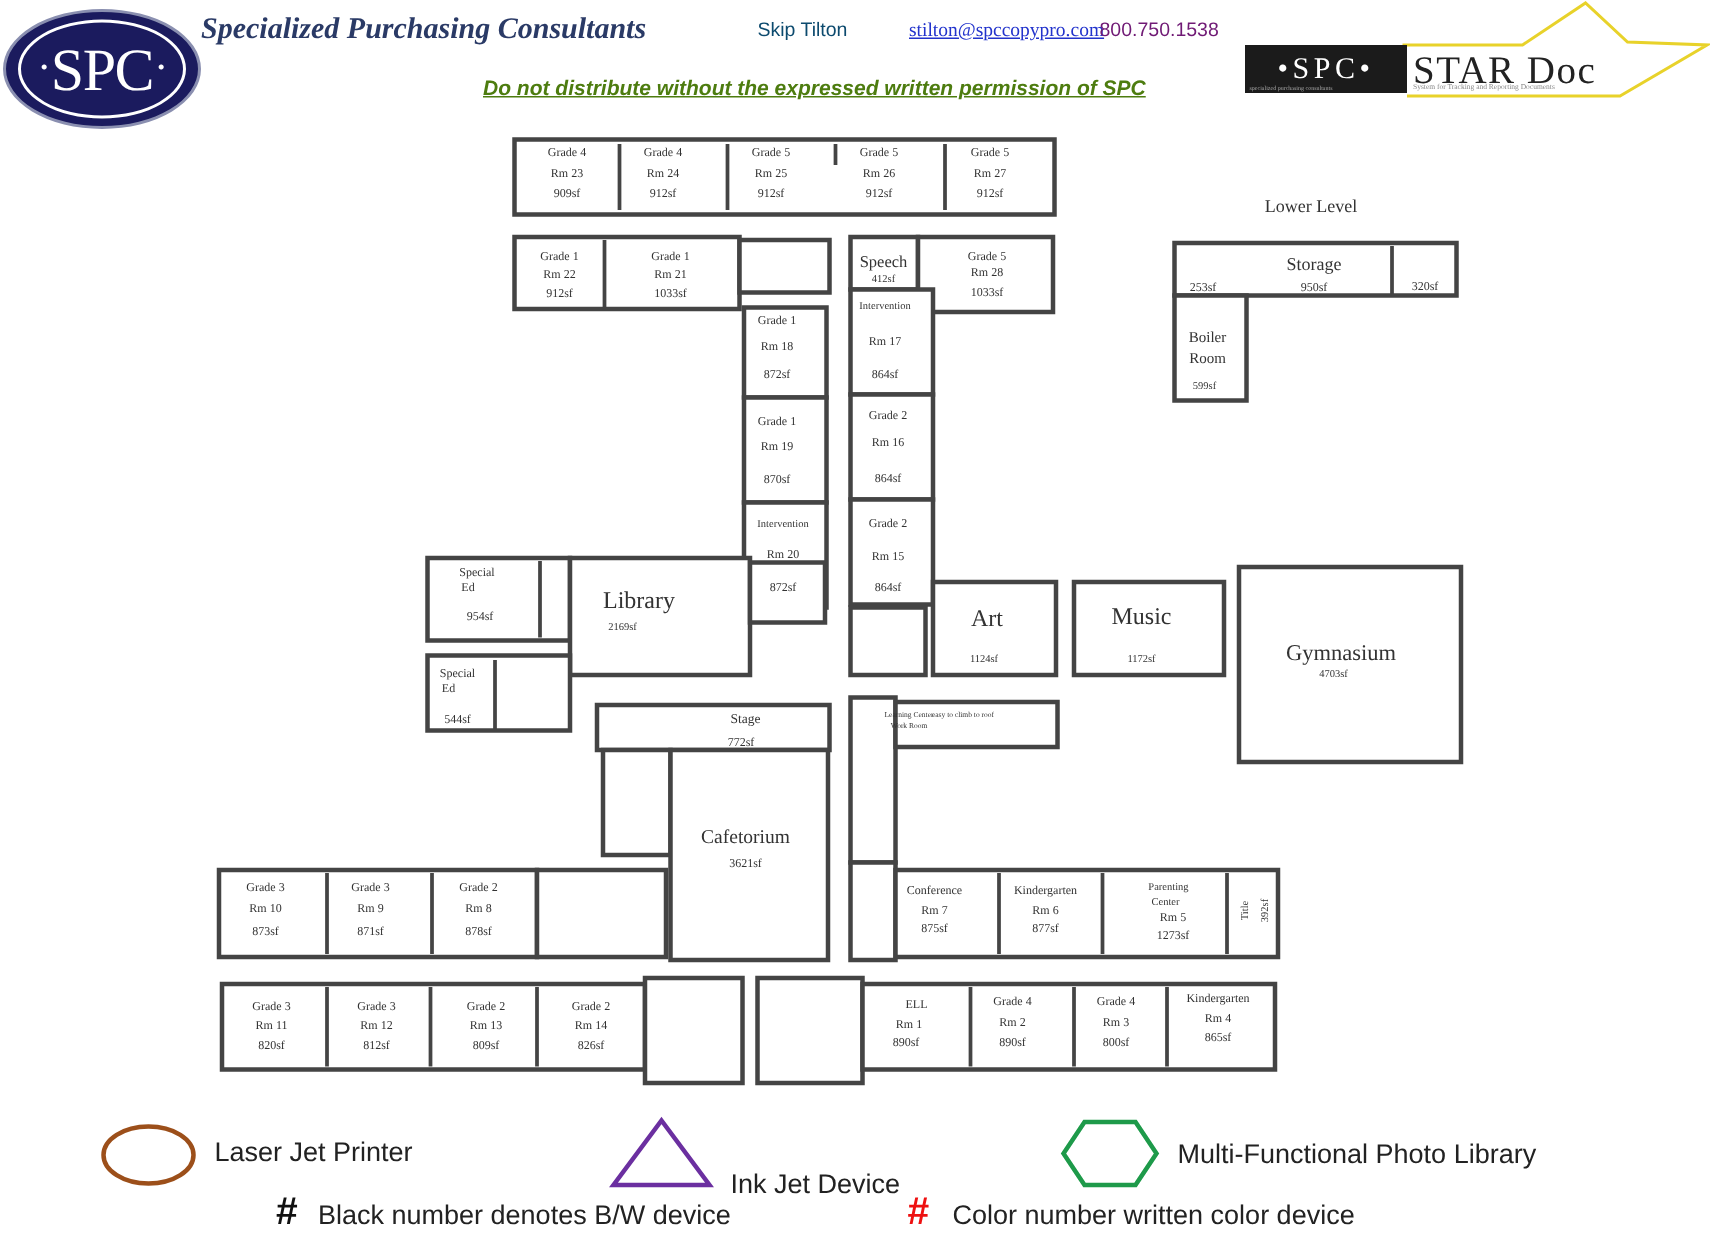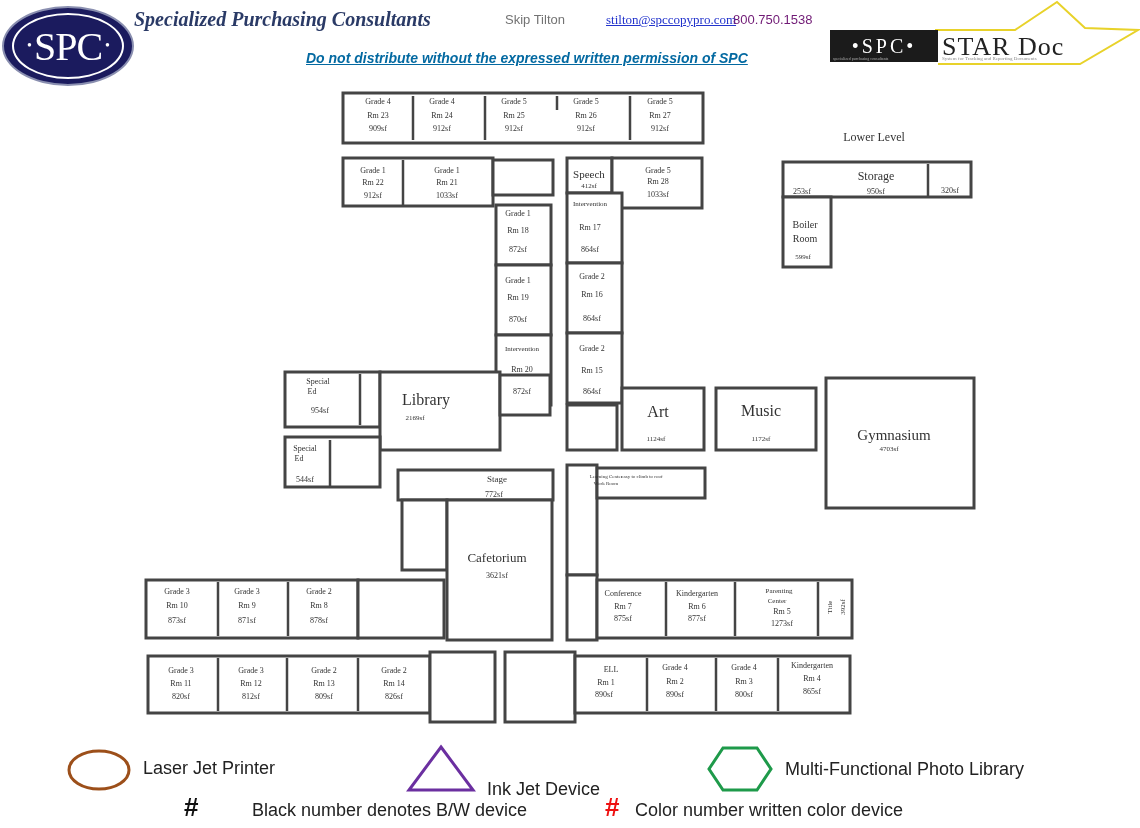--- a/index.html
+++ b/index.html
@@ -3,24 +3,24 @@
 <meta charset="utf-8">
 <style>
   html,body{margin:0;padding:0;background:#fff;}
   body{width:1140px;height:828px;position:relative;overflow:hidden;font-family:"Liberation Serif",serif;color:#222;}
   .abs{position:absolute;}
   
   #logo{left:2px;top:6px;width:132px;height:80px;border-radius:50%;background:#1b1b5e;border:2px solid #8a8fb0;box-sizing:border-box;display:flex;align-items:center;justify-content:center;}
   #logo .inner{width:108px;height:62px;border:2px solid #fff;border-radius:50%;display:flex;align-items:center;justify-content:center;color:#fff;font-family:"Liberation Serif",serif;font-size:40px;letter-spacing:-1px;}
   #logo .dot{font-size:14px;margin:0 3px;}
   #company{left:134px;top:8px;font-family:"Liberation Serif",serif;font-style:italic;font-weight:bold;font-size:20px;color:#2a3a66;}
-  #contact-name{left:505px;top:12px;font-family:"Liberation Sans",sans-serif;font-size:13px;color:#737373;}
+  #contact-name{left:505px;top:12px;font-family:"Liberation Sans",sans-serif;font-size:13px;color:#0c4a6e;}
   #contact-email{left:606px;top:12px;font-family:Liberation Serif, serif;font-size:13px;color:#2233cc;text-decoration:underline;}
   #contact-phone{left:733px;top:12px;font-family:"Liberation Sans",sans-serif;font-size:13px;color:#701a75;}
-  #warning{left:306px;top:50px;font-family:"Liberation Sans",sans-serif;font-style:italic;font-weight:bold;font-size:14px;color:#0369a1;text-decoration:underline;}
+  #warning{left:322px;top:50px;font-family:"Liberation Sans",sans-serif;font-style:italic;font-weight:bold;font-size:14px;color:#4d7c0f;text-decoration:underline;}
   #stardoc{left:830px;top:0;width:310px;height:72px;}
   #stardoc .black{position:absolute;left:0;top:30px;width:108px;height:32px;background:#1b1b1b;color:#fff;font-size:20px;display:flex;align-items:center;justify-content:center;letter-spacing:3px;}
   #stardoc .black small{position:absolute;bottom:1px;left:3px;font-size:4px;color:#aaa;letter-spacing:0;}
   #stardoc .title{position:absolute;left:112px;top:32px;font-size:26px;color:#222;letter-spacing:1px;}
   #stardoc .sub{position:absolute;left:112px;top:56px;font-size:5px;color:#888;}
   
   #plan{left:0;top:0;width:1140px;height:740px;}
   .wall{fill:#fff;stroke:#444;stroke-width:3;}
   .wl{stroke:#444;stroke-width:2.5;fill:none;}
   .lbl{font-family:"Liberation Serif",serif;fill:#333;text-anchor:middle;}
@@ -195,15 +195,15 @@
 <div class="abs legend-text" style="left:487px;top:779px;">Ink Jet Device</div>
 
 <div class="abs" style="left:706px;top:745px;">
   <svg width="68" height="48">
       <polygon points="17,3 51,3 65,24 51,45 17,45 3,24" fill="none" stroke="#1e9a4a" stroke-width="3"></polygon>
     </svg>
 </div>
 <div class="abs legend-text" style="left:785px;top:759px;">Multi-Functional Photo Library</div>
 
 <div class="abs hash" style="left:184px;top:792px;color:#111;">#</div>
-<div class="abs legend-text" style="left:212px;top:800px;margin-left:40px;">Black number denotes B/W device</div>
+<div class="abs legend-text" style="left:212px;top:800px;">Black number denotes B/W device</div>
 <div class="abs hash" style="left:605px;top:792px;color:#ee1111;">#</div>
 <div class="abs legend-text" style="left:635px;top:800px;">Color number written color device</div>
 
 </body></html>

